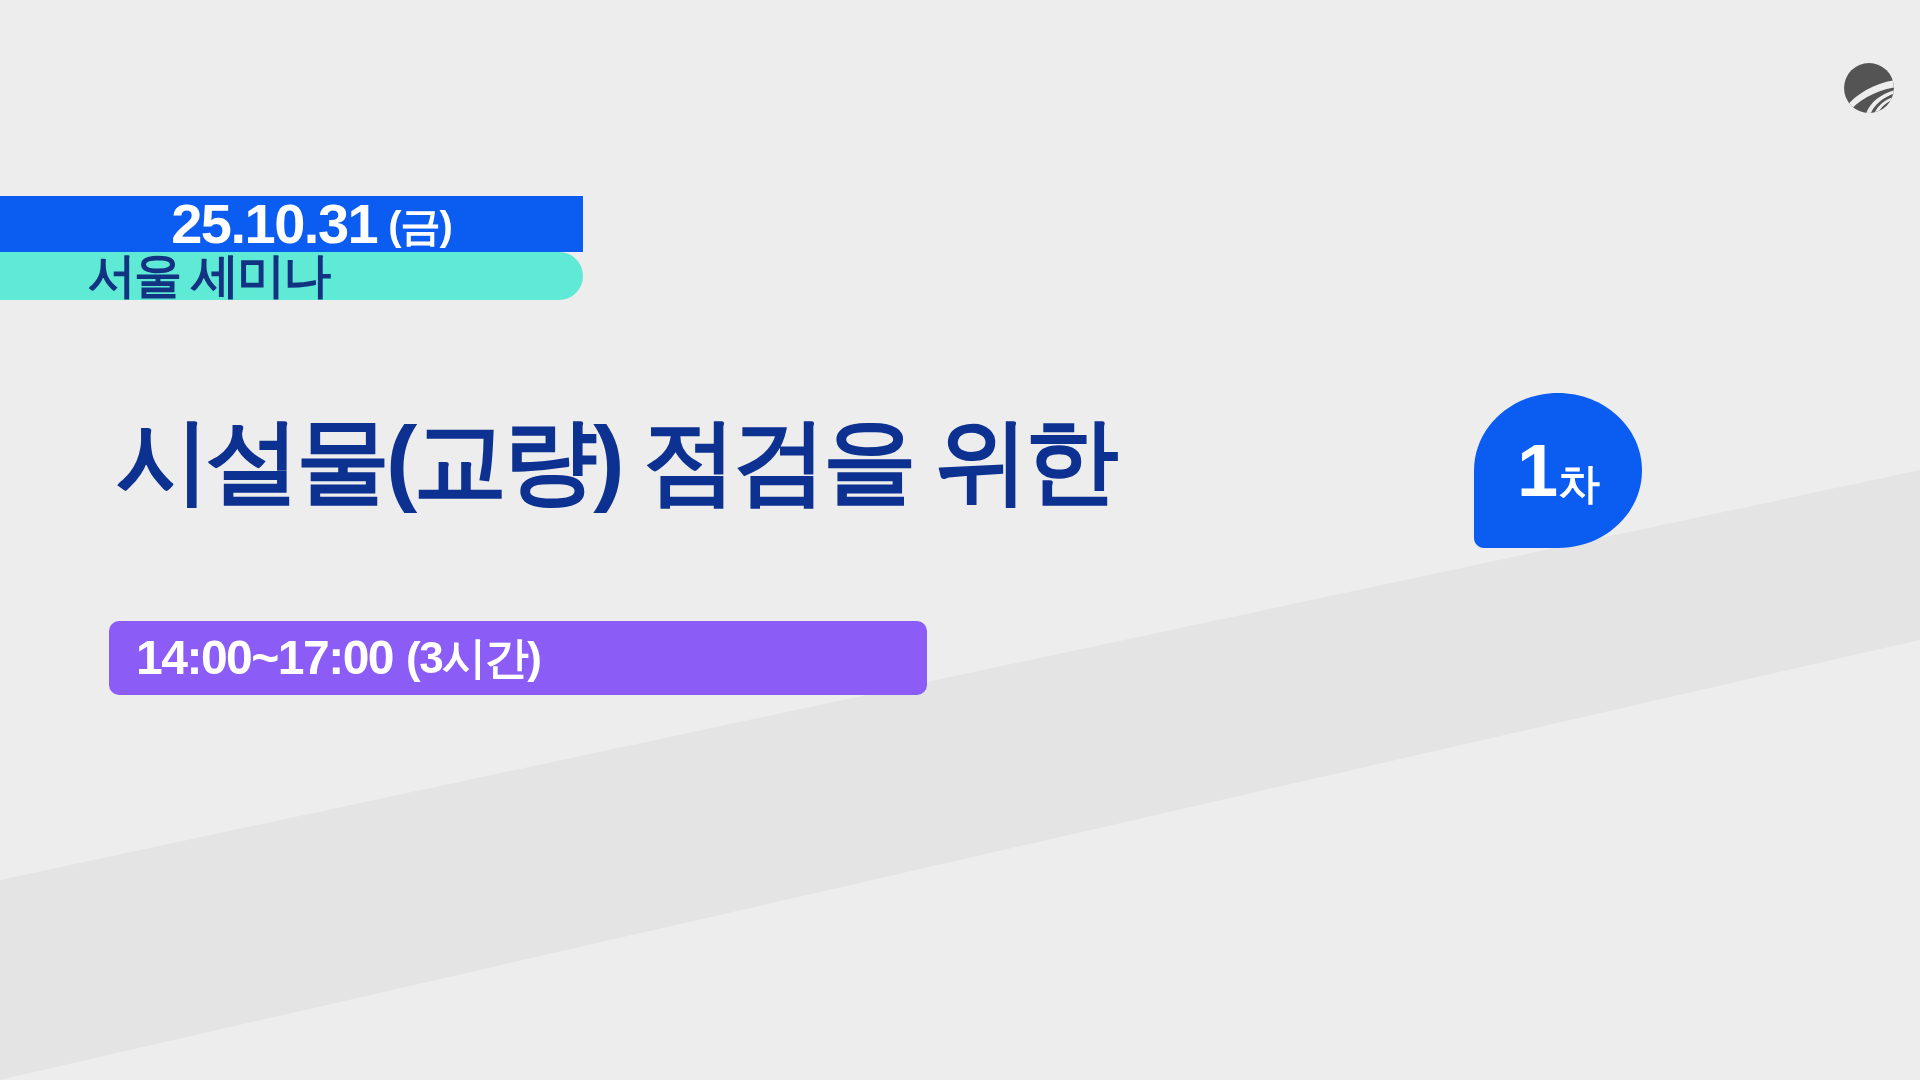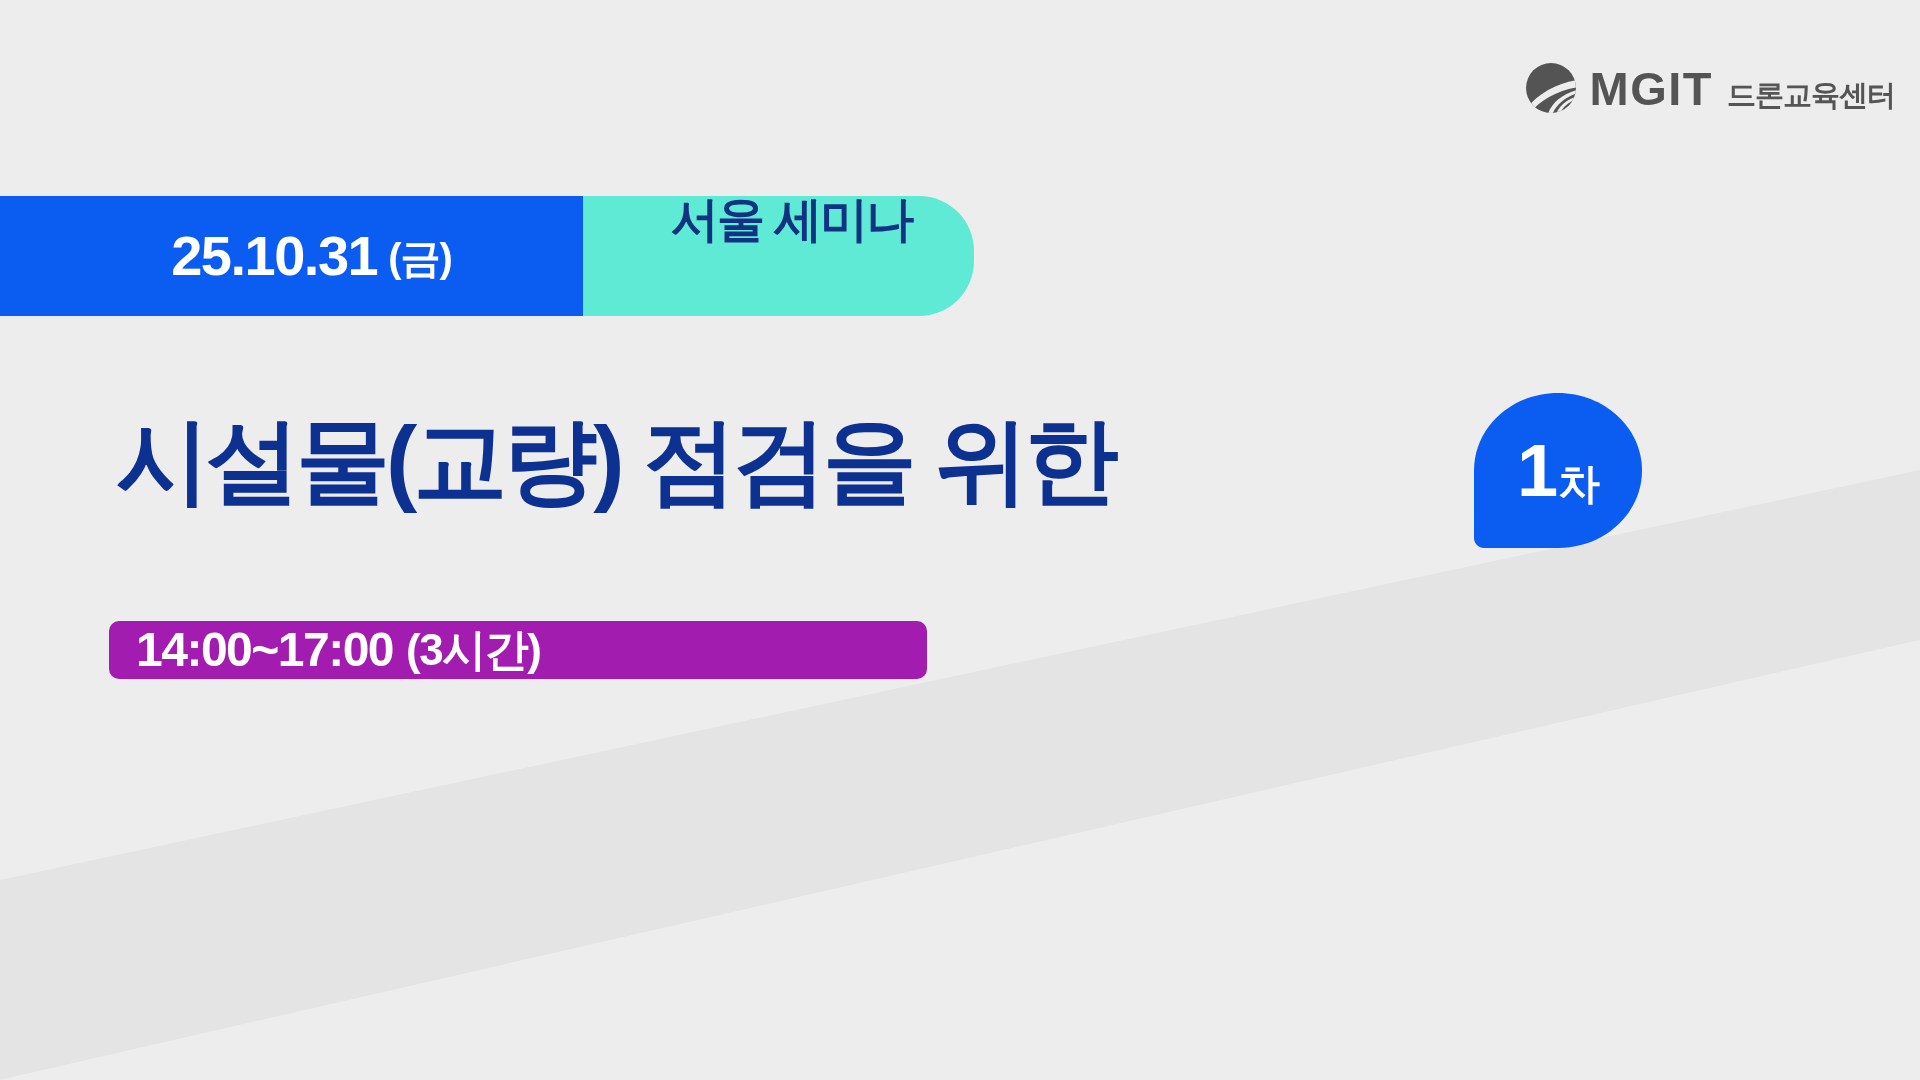--- a/index.html
+++ b/index.html
@@ -49,20 +49,21 @@
     line-height:1;
   }
 
   
   .badge-row {
     position:absolute;
     left:0; top:196px;
     display:flex;
     align-items:stretch;
     height:120px;
+    flex-direction:column;
   }
   .date-badge {
     background:#0b5cf0;
     width:583px;
     display:flex;
     align-items:center;
     justify-content:center;
     padding-left:40px;
   }
   .date-main {
@@ -152,22 +153,22 @@
     letter-spacing:-1px;
     position:relative;
     top:13px;
     margin-left:2px;
   }
 
   
   .time-bar {
     position:absolute;
     left:109px; top:621px;
-    width:818px; height:58px;
-    background:#a21caf;
+    width:818px; height:74px;
+    background:#8b5cf6;
     border-radius:10px;
     display:flex;
     align-items:center;
     padding-left:27px;
   }
   .time-main {
     color:#ffffff;
     font-size:48px;
     font-weight:bold;
     letter-spacing:-1.5px;
@@ -200,24 +201,20 @@
           </clipPath>
       </defs>
       <circle cx="50" cy="50" r="48" fill="#545454"></circle>
       <g clip-path="url(#circClip)" fill="#ededed">
         <path d="M -5 100 C 20 62 60 40 105 34 L 105 48 C 62 54 28 74 8 100 Z"></path>
         <path d="M 44 100 C 52 78 72 62 100 54 L 100 60 C 76 69 60 82 53 100 Z"></path>
         <path d="M 60 100 C 66 84 80 72 100 66 L 100 71 C 84 77 72 87 67 100 Z"></path>
         <path d="M 74 100 C 78 89 88 81 100 77 L 100 81 C 90 85 82 92 79 100 Z"></path>
       </g>
     </svg>
-    <div class="logo-text-row">
-      <span class="logo-mgit">MGIT</span>
-      <span class="logo-kor">드론교육센터</span>
-    </div>
   </div>
 
   <div class="badge-row">
     <div class="date-badge">
       <span class="date-main">25.10.31</span>
       <span class="date-day">(금)</span>
     </div>
     <div class="loc-badge">
       <span class="loc-text">서울 세미나</span>
     </div>

